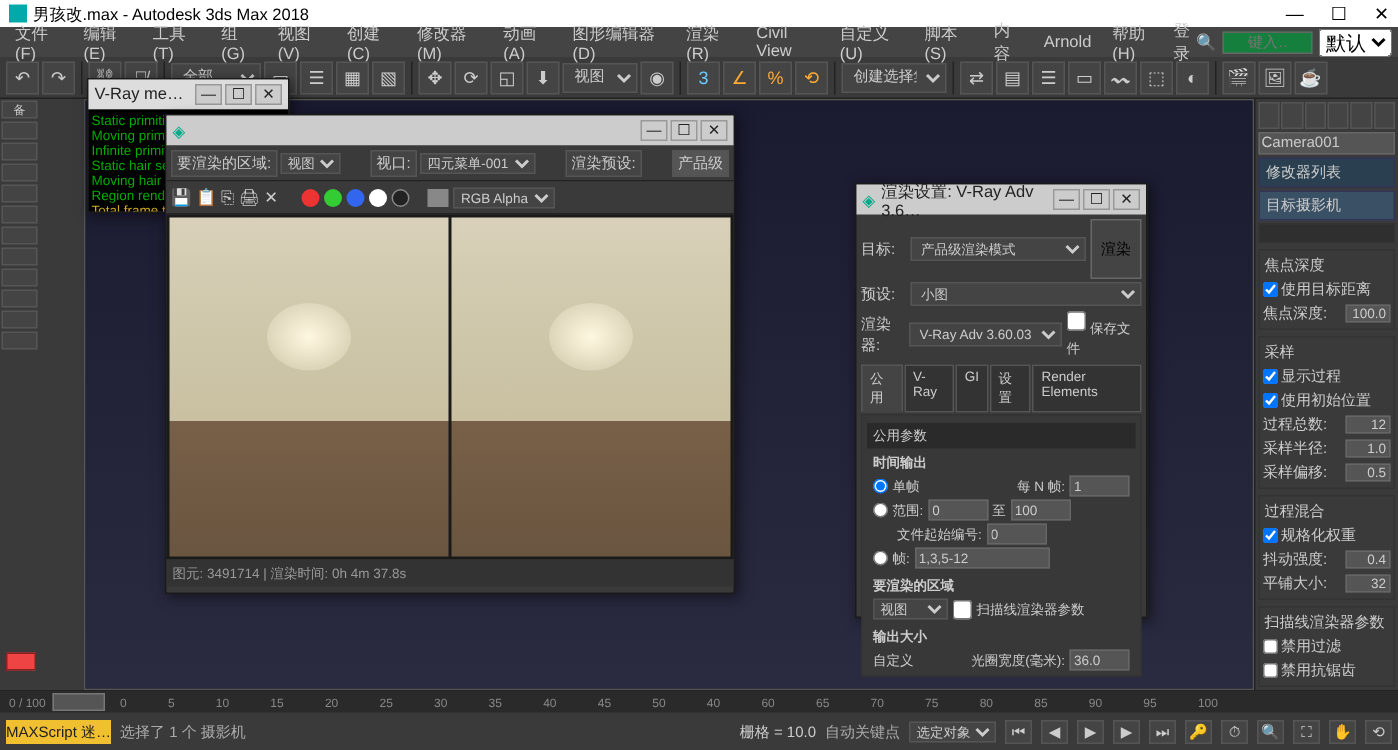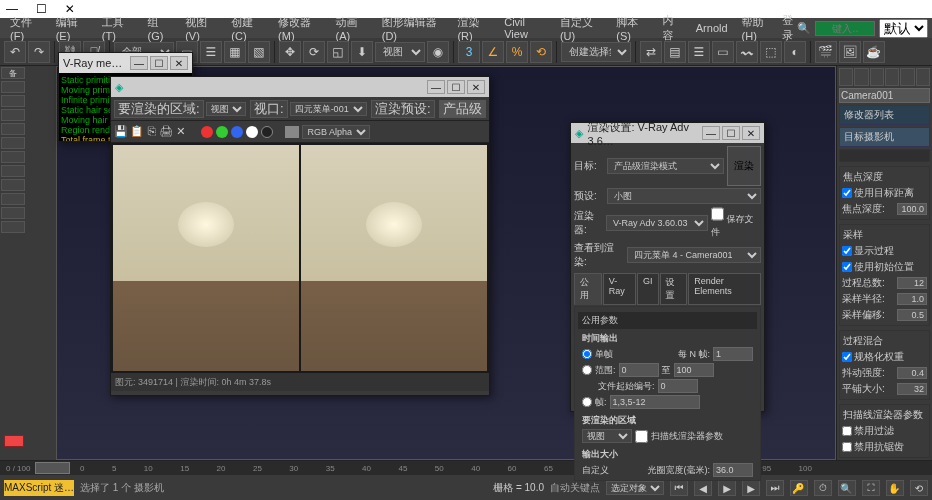--- a/index.html
+++ b/index.html
@@ -50,21 +50,21 @@
 
 
 .vray-msg { top: 52px; left: 58px; width: 135px; height: 90px; z-index: 5; }
 .vray-msg .body { background: #000; color: #0a0; font-size: 9px; padding: 2px; height: 68px; overflow: hidden; }
 .vray-msg .body div { white-space: nowrap; }
 .vray-msg .warn { color: #ca2; }
 
 
 .rfw { top: 76px; left: 110px; width: 380px; height: 320px; z-index: 6; }
 .rfw .rfw-tool { height: 24px; background: #3a3a3a; display: flex; align-items: center; gap: 2px; padding: 0 3px; border-bottom: 1px solid #222; }
-.rfw .rfw-tool .bx { height: 18px; background: #444; border: 1px solid #555; font-size: 13px; padding: 0 3px; display: flex; align-items: center; }
+.rfw .rfw-tool .bx { height: 18px; background: #444; border: 1px solid #555; font-size: 10px; padding: 0 3px; display: flex; align-items: center; }
 .rfw .rfw-tool2 { height: 22px; background: #3a3a3a; display: flex; align-items: center; gap: 3px; padding: 0 3px; border-bottom: 1px solid #222; }
 .rfw .dot { width: 12px; height: 12px; border-radius: 50%; cursor: pointer; }
 .rfw .r { background: #e33; } .rfw .g { background: #3c3; } .rfw .b { background: #36e; } .rfw .w { background: #fff; } .rfw .k { background: #222; border: 1px solid #888; }
 .rfw select { background: #444; border: 1px solid #555; color: #ccc; font-size: 9px; }
 .rfw .render-view { background: #1a1a1a; height: 230px; display: flex; gap: 2px; padding: 2px; }
 .rfw .render-img { flex: 1; background: linear-gradient(#d8d0b8 0%, #c8c0a0 60%, #786048 60%, #6a5540 100%); position: relative; }
 .rfw .render-img::before { content: ''; position: absolute; top: 25%; left: 35%; width: 30%; height: 20%; background: radial-gradient(#fff8e0, transparent); border-radius: 50%; }
 .rfw .status { height: 18px; background: #333; font-size: 9px; display: flex; align-items: center; padding: 0 4px; color: #999; }
 
 
@@ -93,20 +93,24 @@
 .bottom-row .info { color: #aaa; }
 .maxscript { background: #f0c030; color: #222; padding: 1px 0; font-size: 10px; cursor: pointer; }
 
 .icon3ds { width: 12px; height: 12px; background: #0aa; }
 .play-strip { position: absolute; left: 4px; top: 435px; width: 20px; height: 12px; background: #e44; border: 1px solid #822; cursor: pointer; z-index: 3; }
 </style>
 </head>
 <body>
 
 <div class="titlebar">
+  <div class="left">
+    <span class="icon3ds"></span>
+    <span>男孩改.max - Autodesk 3ds Max 2018</span>
+  </div>
   <div class="winctl">
     <span>—</span>
     <span>☐</span>
     <span>✕</span>
   </div>
 </div>
 
 <div class="menubar">
   <span class="menu">文件(F)</span>
   <span class="menu">编辑(E)</span>
@@ -351,24 +355,20 @@
         <button class="render-btn">渲染</button>
       </div>
     <div class="frow">
         <label>预设:</label>
         <select><option>小图</option></select>
       </div>
     <div class="frow">
         <label>渲染器:</label>
         <select><option>V-Ray Adv 3.60.03</option></select>
         <span style="font-size:9px"><input type="checkbox" style=""> <span>保存文件</span></span>
-      </div>
-    <div class="frow">
-        <label style="width:50px">查看到渲染:</label>
-        <select><option>四元菜单 4 - Camera001</option></select>
       </div>
 
     <div class="tabbar">
       <div class="tab on">公用</div>
       <div class="tab">V-Ray</div>
       <div class="tab">GI</div>
       <div class="tab">设置</div>
       <div class="tab">Render Elements</div>
     </div>
     <div class="params">

